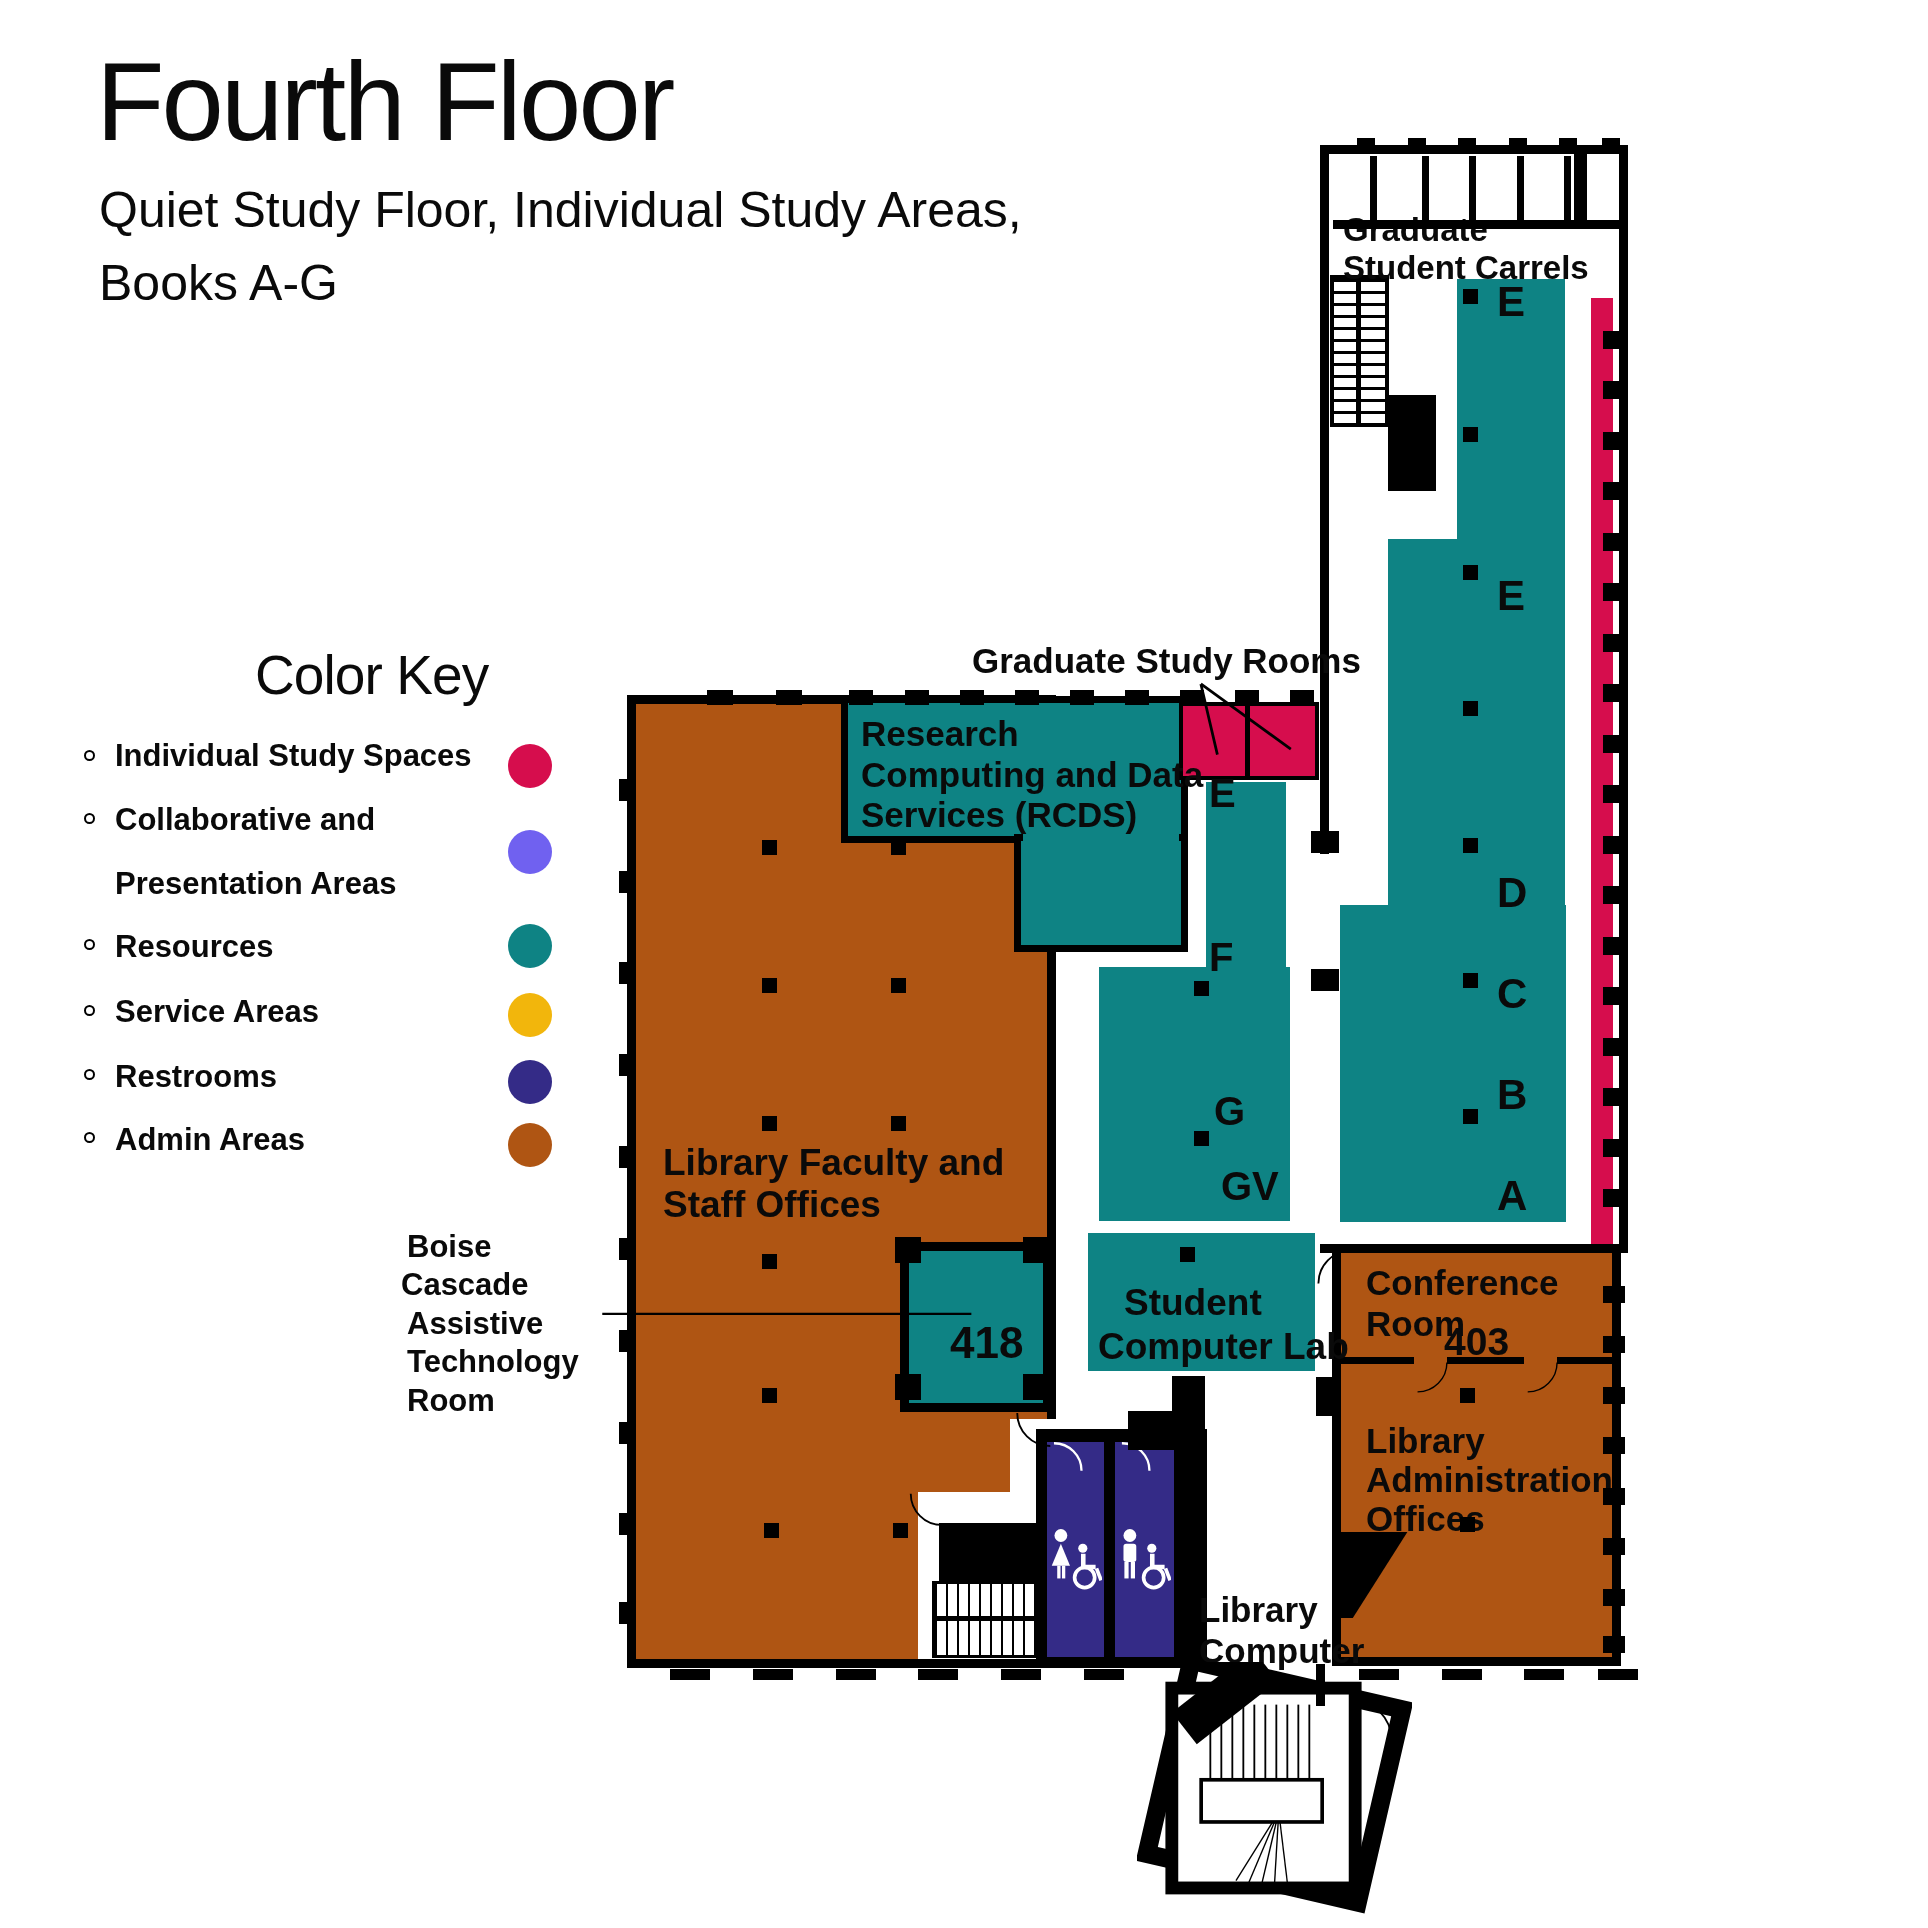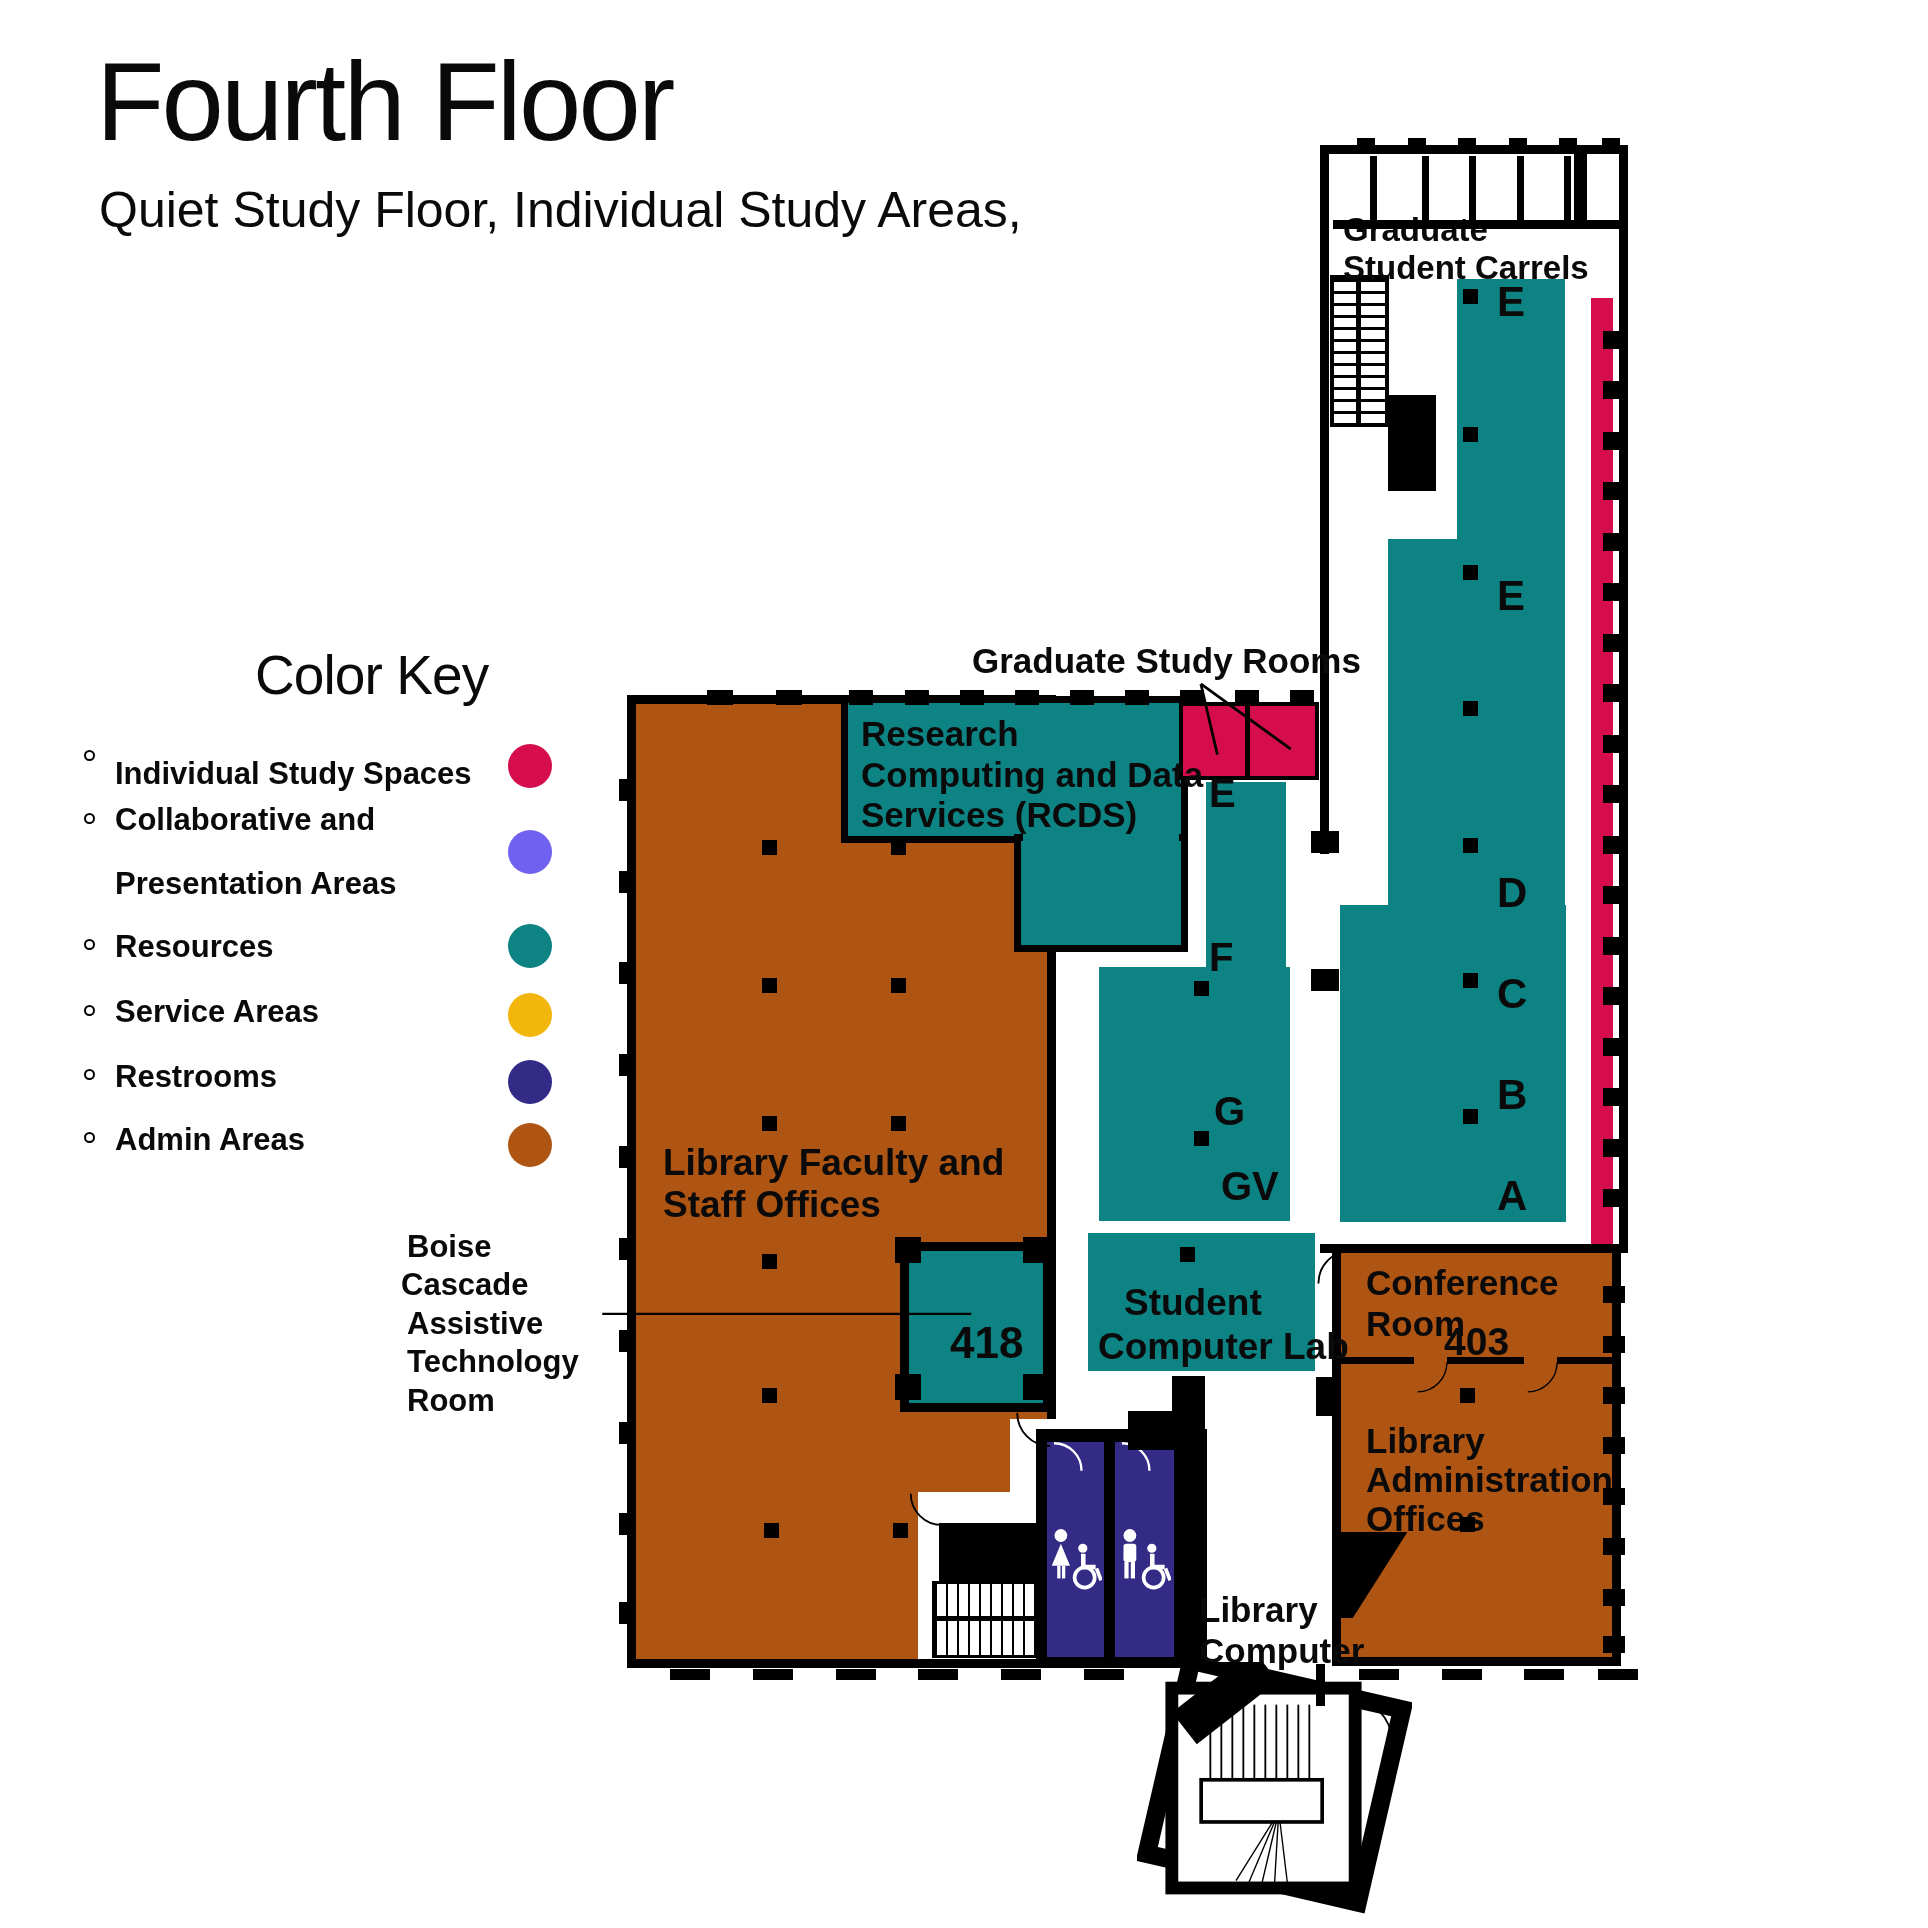--- a/index.html
+++ b/index.html
@@ -13,25 +13,26 @@
   svg{display:block;}
 </style>
 </head>
 <body>
 
 <div id="canvas">
 
   <div class="title" style="left:96px;top:37px;font-size:112px;">Fourth Floor</div>
   <div class="abs" style="left:99px;top:174px;font-size:50px;line-height:1.45;">
     <div>Quiet Study Floor, Individual Study Areas,</div>
+    <div>Books A-G</div>
   </div>
 
   <div class="title" style="left:255px;top:643px;font-size:55px;letter-spacing:-0.9px;">Color Key</div>
 
-  <div class="lbl" style="left:115px;top:740px;font-size:31px;margin-top:18px;">Individual Study Spaces</div>
+  <div class="lbl" style="left:115px;top:740px;font-size:31px;">Individual Study Spaces</div>
   <div class="lbl" style="left:115px;top:804px;font-size:31px;">Collaborative and</div>
   <div class="lbl" style="left:115px;top:868px;font-size:31px;">Presentation Areas</div>
   <div class="lbl" style="left:115px;top:931px;font-size:31px;">Resources</div>
   <div class="lbl" style="left:115px;top:996px;font-size:31px;">Service Areas</div>
   <div class="lbl" style="left:115px;top:1061px;font-size:31px;">Restrooms</div>
   <div class="lbl" style="left:115px;top:1124px;font-size:31px;">Admin Areas</div>
 
   <div class="abs" style="left:84px;top:750px;width:11px;height:11px;border:2.8px solid #000;border-radius:50%;"></div>
   <div class="abs" style="left:84px;top:813px;width:11px;height:11px;border:2.8px solid #000;border-radius:50%;"></div>
   <div class="abs" style="left:84px;top:939px;width:11px;height:11px;border:2.8px solid #000;border-radius:50%;"></div>

